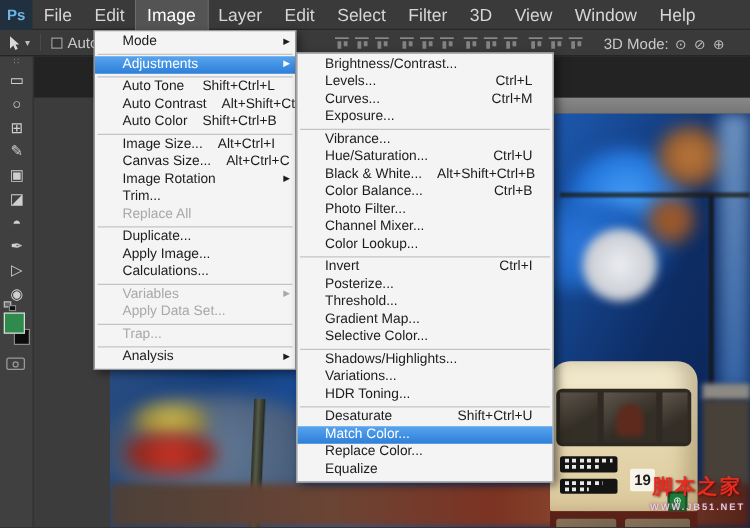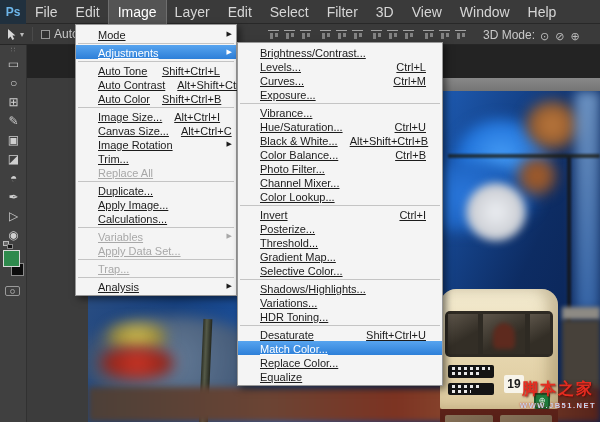--- a/index.html
+++ b/index.html
@@ -92,22 +92,22 @@
   #wm-1 { color:#e52c20; font-size:16px; font-weight:bold; letter-spacing:2px;
           text-shadow:1px 1px 2px rgba(90,0,0,.8); }
   #wm-2 { color:#c6d8ee; font-size:7.5px; font-weight:bold; letter-spacing:1.5px; margin-top:1px;
           text-shadow:0 0 2px rgba(200,30,30,.9); }
 
   
   .menu { position:absolute; background:#f4f4f4; border:1px solid #979797;
           box-shadow:3px 3px 7px rgba(0,0,0,.5); padding:2px 0; z-index:50; }
   #image-menu { left:75px; top:24px; width:162px; }
   #adj-menu { left:237px; top:42px; width:206px; }
-  .mrow { position:relative; display:flex; align-items:flex-end; height:14px; padding:0 16px 0 22px;
-          font-size:11px; color:#1c1c1c; cursor:default;text-decoration:underline; }
+  .mrow { position:relative; display:flex; align-items:flex-start; height:14px; padding:0 16px 0 22px;
+          font-size:11px; color:#1c1c1c; cursor:default; }
   .mrow .ml { white-space:nowrap; }
   .mrow .sc { margin-left:auto; padding-left:12px; white-space:nowrap; }
   .mrow .arr { position:absolute; right:4px; top:0; line-height:14px; font-size:7px; }
   .mrow.dis { color:#a8a8a8; }
   .mrow.hl { background:linear-gradient(#57a4ef,#2d7fd8); color:#ffffff; }
   .msep { height:1px; background:#c4c4c4; margin:1.5px 2px; }
 </style>
 </head>
 <body>
 

